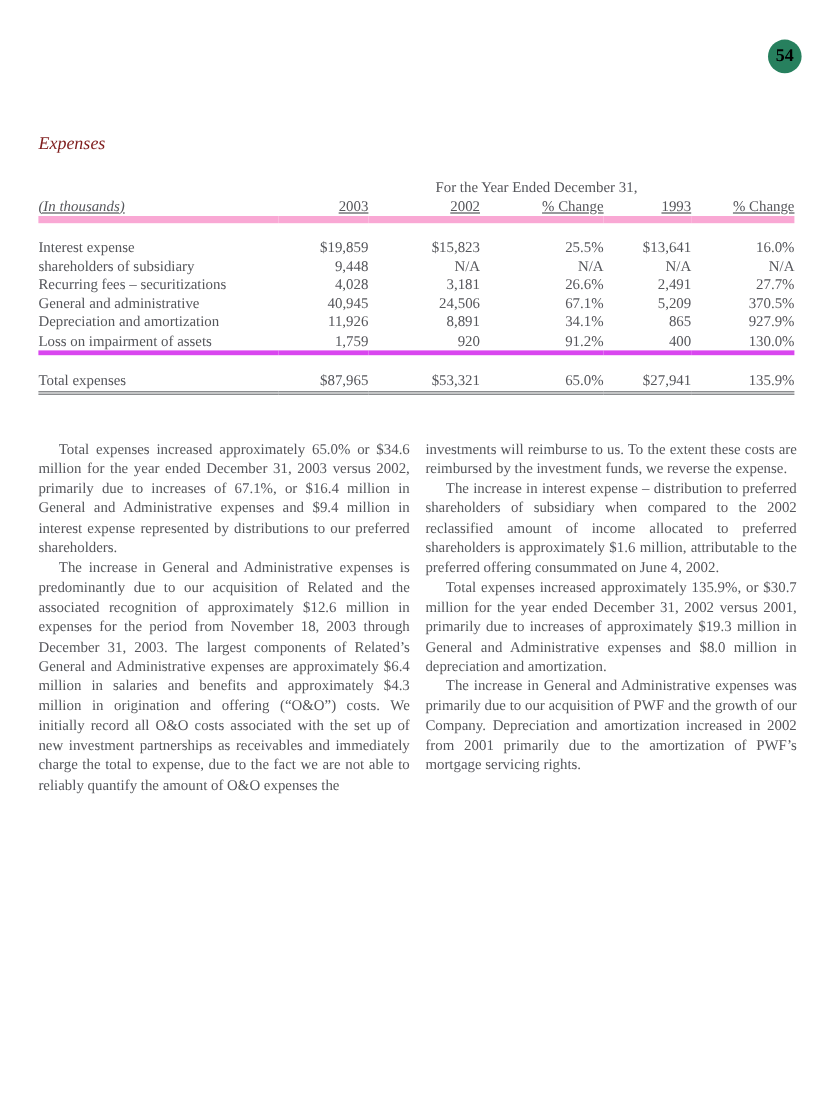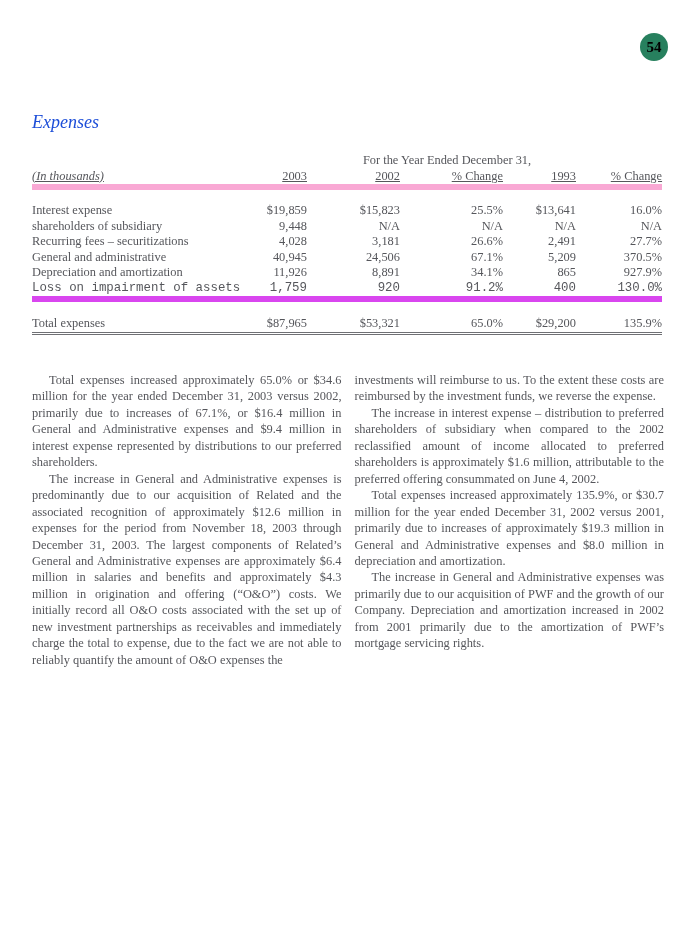--- a/index.html
+++ b/index.html
@@ -16,21 +16,21 @@
     position:absolute;left:640px;top:33px;
     width:28px;height:28px;border-radius:50%;
     display:flex;align-items:center;justify-content:center;
     color:#000000;font-size:15px;font-weight:bold;
     font-family:"Liberation Serif",serif;
   }
   
   .content{position:absolute;left:32px;top:112px;width:632px;}
   .section-title{
     font-style:italic;font-weight:normal;
-    font-size:18px;margin:0 0 20px 0;color:#1d4ed8;
+    font-size:15px;margin:0 0 20px 0;color:#7f1d1d;
   }
   
   table.fin{
     width:630px;border-collapse:collapse;table-layout:fixed;
     font-size:12.4px;color:#55565b;
   }
   table.fin col.c-lbl{width:200px;}
   table.fin col.c1{width:75px;}
   table.fin col.c2{width:93px;}
   table.fin col.c3{width:103px;}
@@ -40,21 +40,21 @@
     padding:0;font-weight:normal;text-align:left;
     height:15.5px;line-height:15.5px;white-space:nowrap;
     overflow:visible;
   }
   table.fin .caption-cell{text-align:center;}
   table.fin .num{text-align:right;}
   table.fin th.num{text-align:right;}
   table.fin .hdr-left{font-style:italic;}
   tr.hdr-row th{border-bottom:6px solid #f9a8d4;text-decoration:underline;}
   tr.spacer td{height:13px;border:none;}
-  tbody.rows tr:last-child td{border-bottom:6px solid #d946ef;font-family:Liberation Mono, monospace;}
+  tbody.rows tr:last-child td{border-bottom:4px solid #d946ef;}
   tr.total-row td{border-bottom:3px double #6f7074;height:17px;}
   td.ind{padding-left:26px;}
   
   .columns{display:flex;gap:13px;margin-top:37px;}
   .col{width:310px;font-size:12.4px;line-height:16.45px;text-align:justify;}
   .col p{margin:0;}
   .col p.ind{text-indent:17px;}
 </style>
 </head>
 <body>
@@ -146,21 +146,21 @@
         </tbody>
       <tbody>
         <tr class="spacer">
             <td colspan="6"></td>
           </tr>
         <tr class="total-row">
           <td>Total expenses</td>
           <td class="num">$87,965</td>
           <td class="num">$53,321</td>
           <td class="num">65.0%</td>
-          <td class="num">$29,200</td>
+          <td class="num">$27,941</td>
           <td class="num">135.9%</td>
         </tr>
       </tbody>
     </table>
 
     <div class="columns">
       <div class="col">
           <p class="ind">Total expenses increased approximately 65.0% or $34.6 million for the year ended December 31, 2003 versus 2002, primarily due to increases of 67.1%, or $16.4 million in General and Administrative expenses and $9.4 million in interest expense represented by distributions to our preferred shareholders.</p>
           <p class="ind">The increase in General and Administrative expenses is predominantly due to our acquisition of Related and the associated recognition of approximately $12.6 million in expenses for the period from November 18, 2003 through December 31, 2003. The largest components of Related’s General and Administrative expenses are approximately $6.4 million in salaries and benefits and approximately $4.3 million in origination and offering (“O&amp;O”) costs.  We initially record all O&amp;O costs associated with the set up of new investment partnerships as receivables and immediately charge the total to expense, due to the fact we are not able to reliably quantify the amount of O&amp;O expenses the</p>
         </div>

